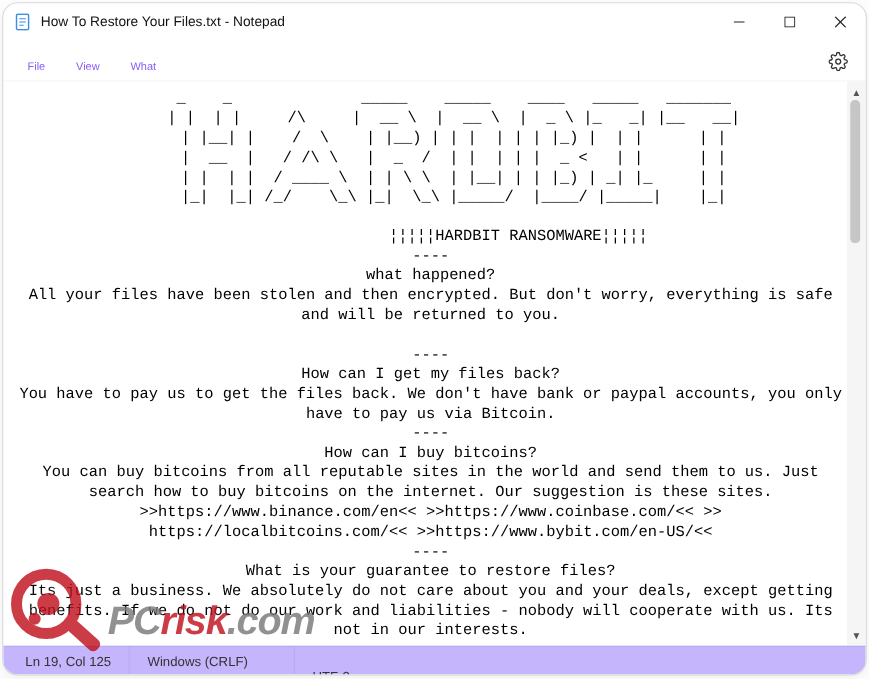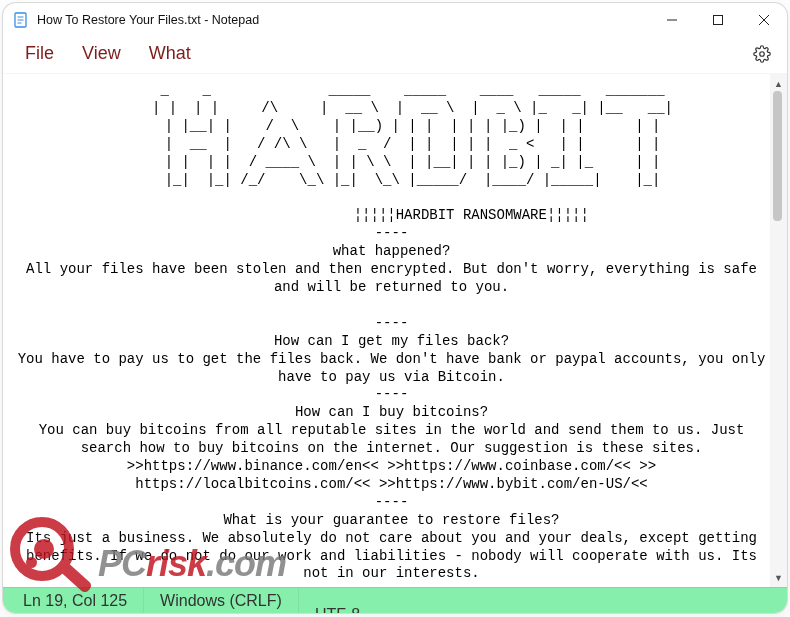--- a/index.html
+++ b/index.html
@@ -41,24 +41,24 @@
     .winbtn {
       width: 46px; height: 34px;
       display: flex; align-items: center; justify-content: center;
       color: #222;
     }
     .winbtn svg { width: 10px; height: 10px; }
 
     .menubar {
       height: 36px;
       display: flex;
-      align-items: flex-start;
+      align-items: flex-end;
       padding: 0 8px 0 8px;
-      font-size: 18px;
-      color: #7f1d1d;
+      font-size: 10px;
+      color: #8b5cf6;
     }
     .menubar .item { padding: 6px 14px; border-radius: 4px; }
     .menubar .gear {
       margin-left: auto;
       width: 34px; height: 34px;
       display:flex; align-items:center; justify-content:center;
       color: #333;
     }
     .menubar .gear svg { width: 18px; height: 18px; }
 
@@ -99,24 +99,24 @@
     .scrollbar .thumb {
       position:absolute; top:0; left:3px; width:9px; height:130px;
       background: #c6c6c6; border-radius: 4px;
     }
 
     .statusbar {
       height: 26px;
       border-top: 1px solid rgba(0,0,0,0.08);
       display: flex;
       align-items: center;
-      font-size: 16px;
+      font-size: 12px;
       color: #333;
       padding: 0 4px;
-      background: #86efac;
+      background: #c4b5fd;
     }
     .statusbar .cell { padding: 0 16px; border-right: 1px solid rgba(0,0,0,0.06); height: 100%; display:flex; align-items:center; }
     .statusbar .cell:last-child { border-right: none; }
     .statusbar .grow { flex:1; }
 
     
     .watermark {
       position: absolute;
       left: 10px; bottom: 6px;
       pointer-events: none;

